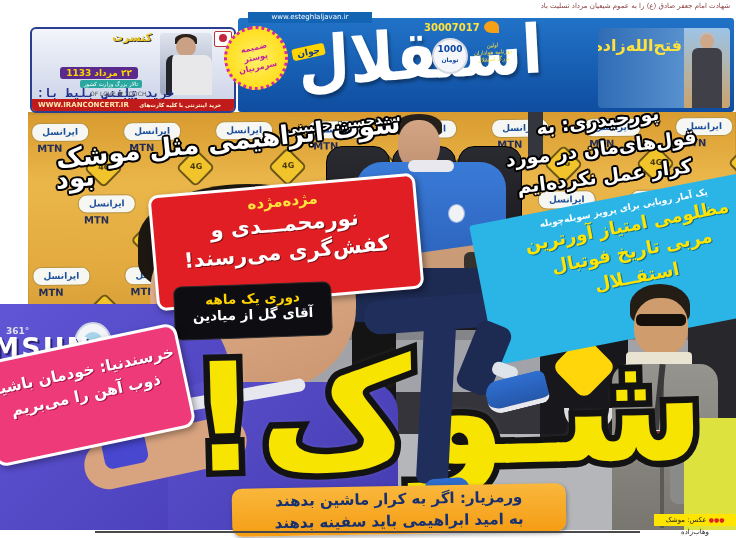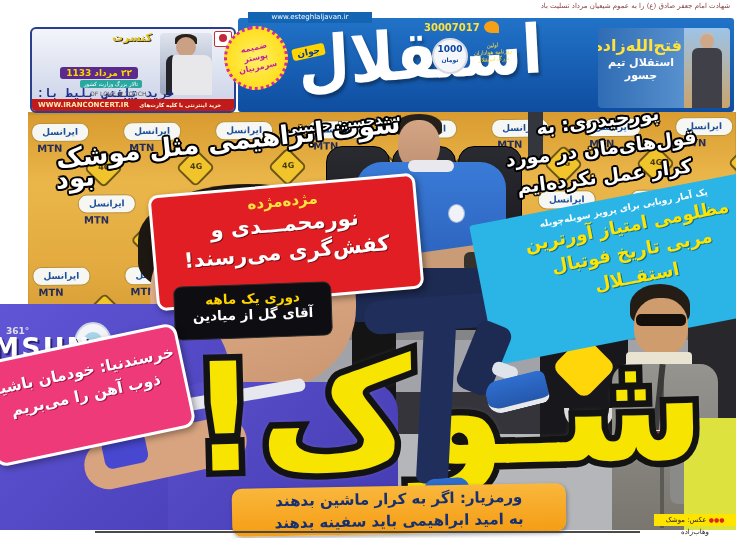--- a/index.html
+++ b/index.html
@@ -217,21 +217,20 @@
     <div class="mh-slogan">اولین
 روزنامه هواداران
 بزرگ استقلال</div>
     <div class="fz-box">
       <div class="fz-photo">
         <div class="fz-man-hair"></div>
         <div class="fz-man-head"></div>
         <div class="fz-man-body"></div>
       </div>
       <div class="fz-kicker">فتح‌الله‌زاده:</div>
-      <div class="fz-line" style="top:28px;">استقلال تیم جسور</div>
     </div>
   </div>
   <div class="starburst">ضمیمه
 پوستر
 سرمربیان</div>
 
   <div class="photo">
     <div class="boards">
         <div class="pill" style="left: 4px; top: 8px;">ایرانسل</div>
         <div class="mtn" style="left: 10px; top: 28px;">MTN</div>

